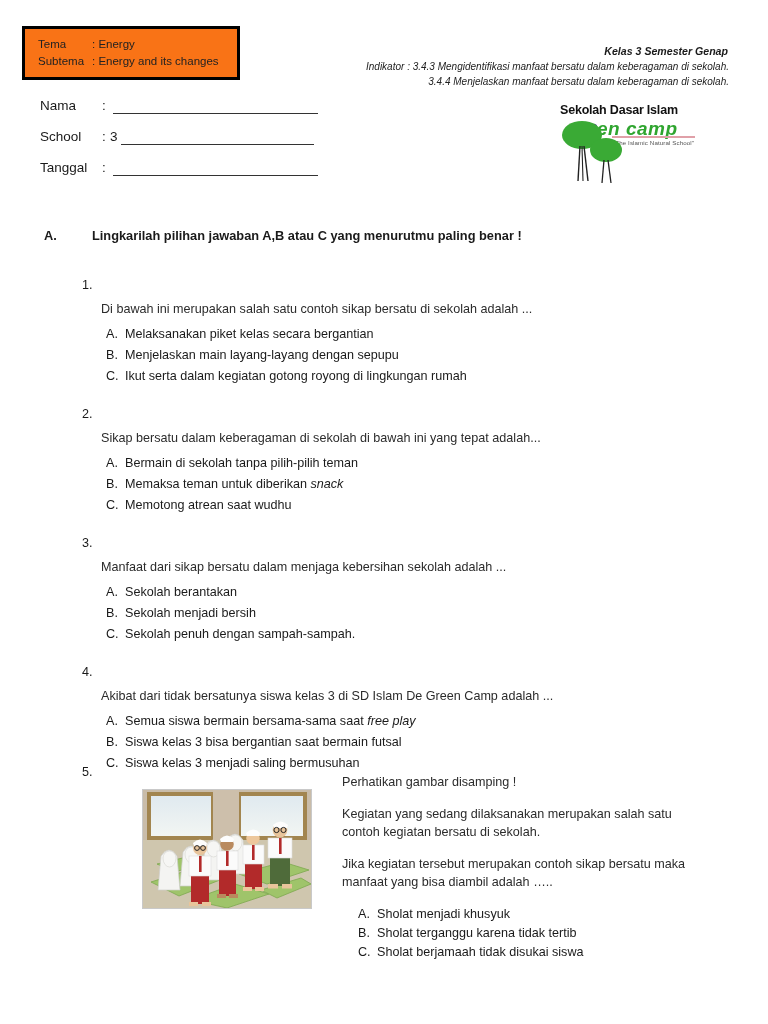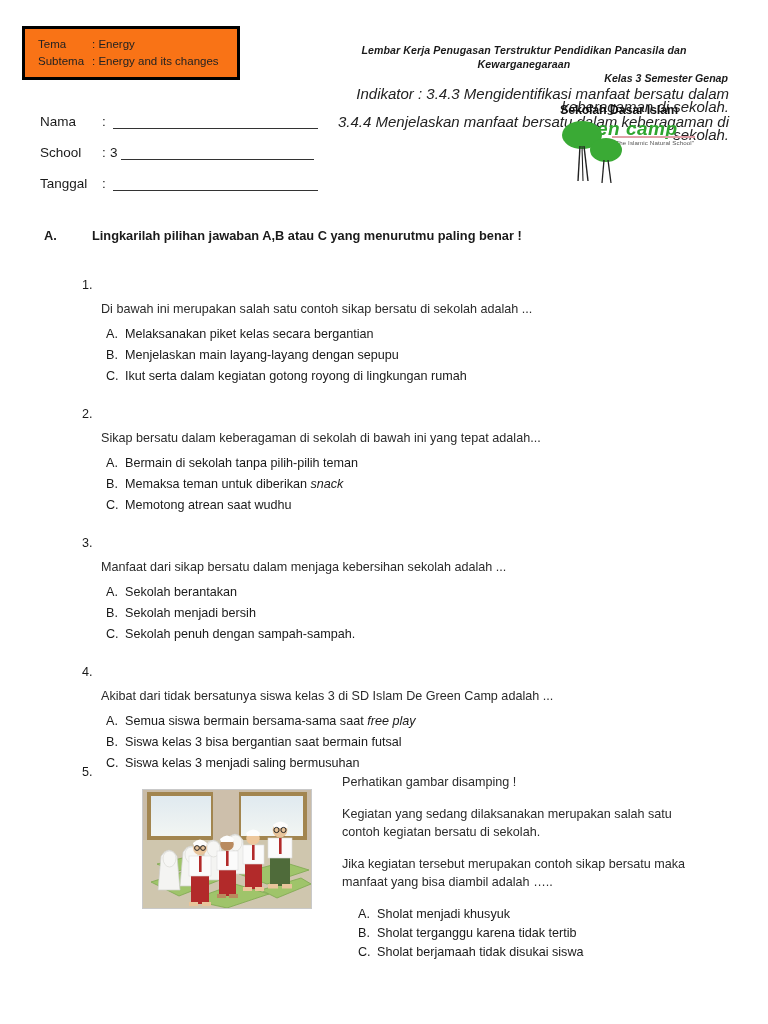--- a/index.html
+++ b/index.html
@@ -56,21 +56,21 @@
   .hr-sub {
     font-size: 10.6px;
     font-weight: bold;
     font-style: italic;
     text-align: right;
     line-height: 14px;
     padding-right: 2px;
   }
   .hr-ind {
     margin-top: 2px;
-    font-size: 15px;
+    font-size: 10px;
     font-style: italic;
     line-height: 13px;
     text-align: right;
     padding-right: 1px;
     color: #222;
   }
 
   
   .logo {
     position: absolute;
@@ -126,21 +126,20 @@
     width: 83px;
     height: 1.5px;
     background: #e0a0a8;
   }
   .logo-trees { position: absolute; left: 0; top: 18px; }
 
   
   .fields { position: absolute; left: 40px; top: 98px; }
   .field-row {
     display: flex;
-    align-items: flex-end;
     height: 31px;
     font-size: 13.5px;
   }
   .field-label { width: 62px; color: #1a1a1a; }
   .field-colon { width: 8px; }
   .field-pre { padding-right: 3px; }
   .field-line {
     border-bottom: 1.3px solid #333;
     height: 15px;
   }
@@ -232,21 +231,20 @@
     <span class="lbl">Tema</span><span>:</span>
     <span>Energy</span>
   </div>
   <div class="tema-row">
     <span class="lbl">Subtema</span><span>:</span>
     <span>Energy and its changes</span>
   </div>
 </div>
 
 <div class="header-right">
-  <div class="hr-title">Lembar  Kerja  Penugasan Terstruktur Pendidikan Pancasila dan Kewarganegaraan</div>
   <div class="hr-sub">Kelas 3 Semester Genap</div>
   <div class="hr-ind">Indikator :  3.4.3 Mengidentifikasi manfaat bersatu dalam keberagaman di sekolah.</div>
   <div class="hr-ind">3.4.4 Menjelaskan manfaat bersatu dalam keberagaman di sekolah.</div>
 </div>
 
 <div class="logo">
   <div class="logo-title">Sekolah Dasar Islam</div>
   <div class="logo-de">De</div>
   <div class="logo-green">reen camp</div>
   <div class="logo-rule"></div>

